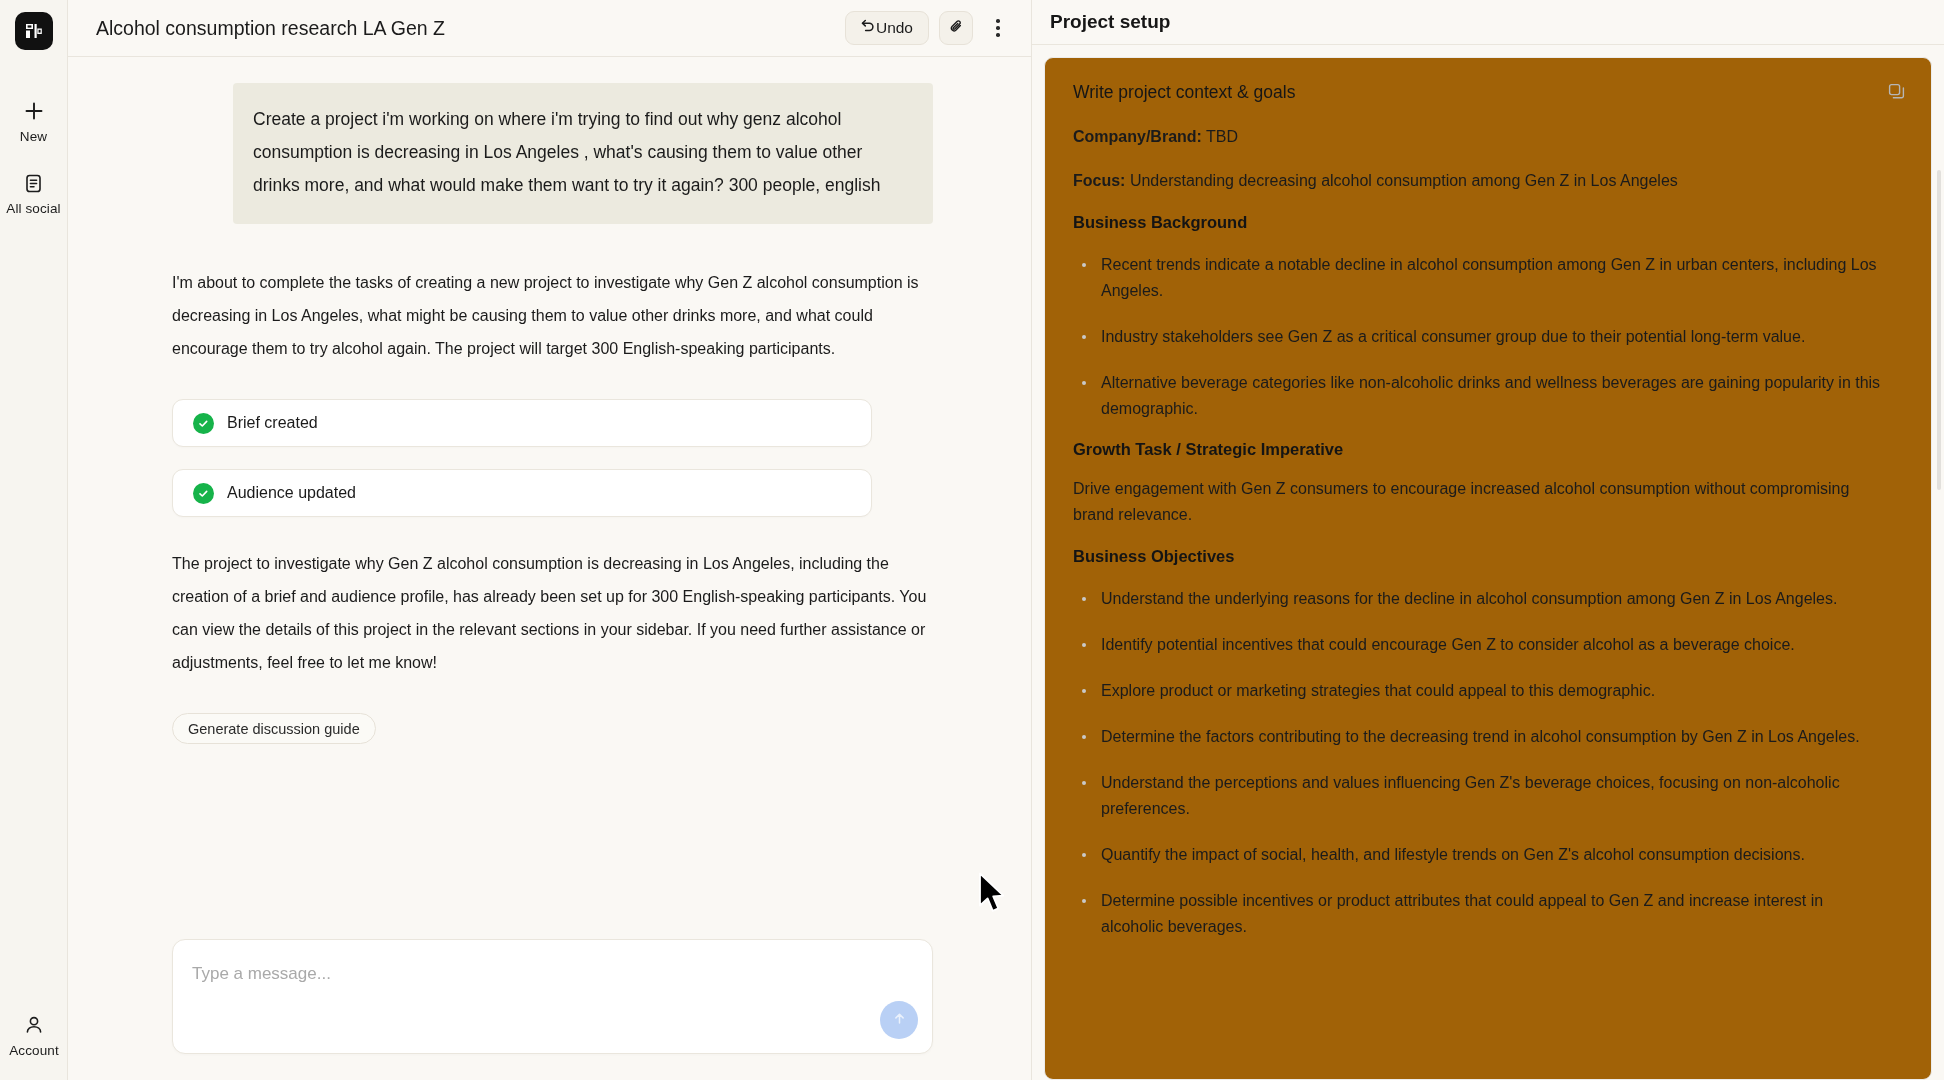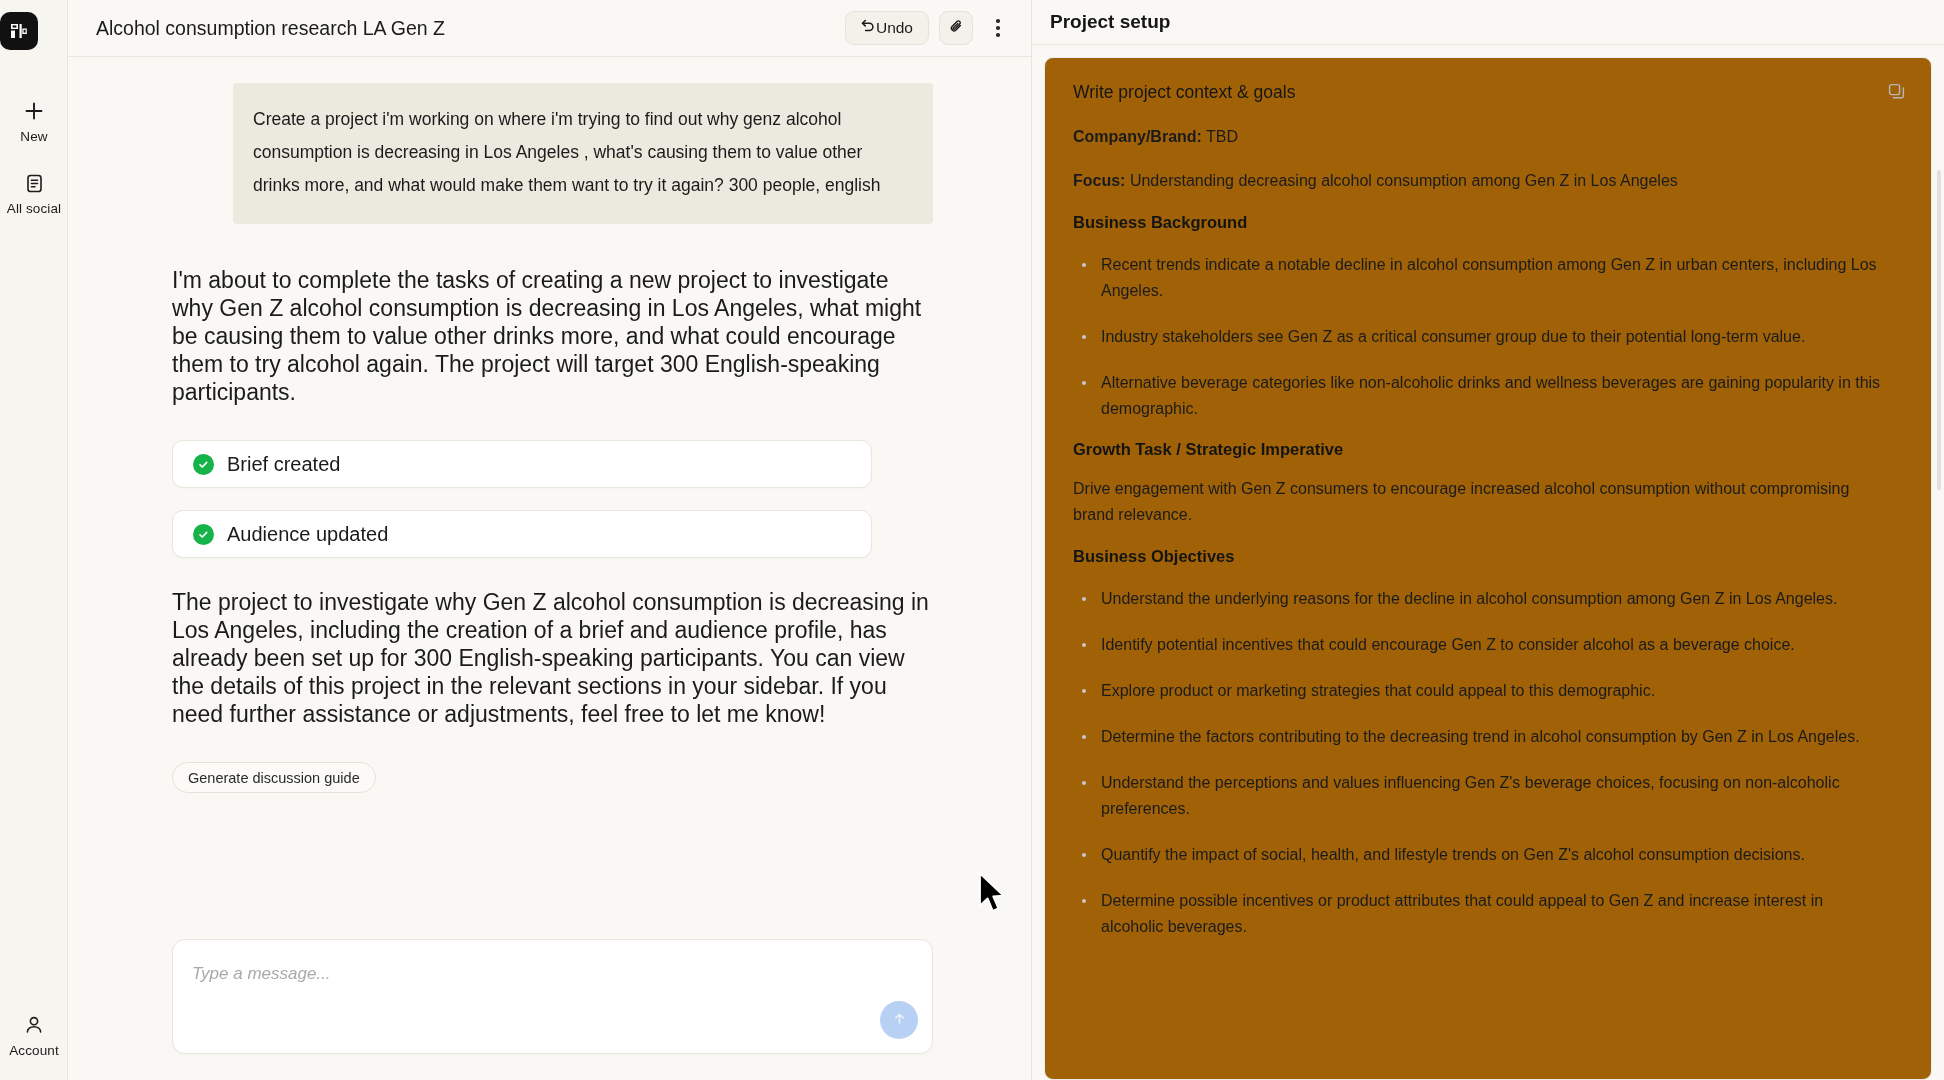--- a/index.html
+++ b/index.html
@@ -10,21 +10,21 @@
     font-family: "Liberation Sans", sans-serif;
     -webkit-font-smoothing: antialiased;
   }
   .app { display: flex; width: 1944px; height: 1080px; position: relative; }
 
   
   .rail {
     width: 68px; height: 1080px;
     background: #f7f5f0;
     border-right: 1px solid #e9e5dd;
-    display: flex; flex-direction: column; align-items: flex-start;
+    display: flex; flex-direction: column; align-items: center;
     flex: 0 0 68px;
     position: relative;
   }
   .logo {
     width: 38px; height: 38px; margin-top: 12px;
     background: #111111; border-radius: 10px;
     display: flex; align-items: center; justify-content: center;
   }
   .logo svg { display: block; }
   .rail-spacer-top { height: 42px; }
@@ -82,40 +82,40 @@
   }
   .bubble-row { display: flex; justify-content: flex-end; margin-bottom: 42px; }
   .bubble {
     background: #eceadf;
     border-radius: 4px;
     padding: 20px 24px 22px 20px;
     max-width: 700px;
     font-size: 17.5px; line-height: 33px; color: #1b1b1b;
   }
   .assistant-para {
-    font-size: 23px; line-height: 28px; color: #1b1b1b;
+    font-size: 16px; line-height: 33px; color: #1b1b1b;
     margin-bottom: 34px;
   }
   .task-card {
     background: #ffffff;
     border: 1px solid #eae6dd;
     border-radius: 11px;
     height: 48px;
     display: flex; align-items: center; gap: 13px;
     padding: 0 20px;
     margin-bottom: 22px;
     width: 700px;
     box-shadow: 0 1px 2px rgba(0,0,0,.02);
   }
   .check {
     width: 21px; height: 21px; border-radius: 50%;
     background: #16b34a; flex: 0 0 21px;
     display: flex; align-items: center; justify-content: center;
   }
-  .task-label { font-size: 20px; color: #1b1b1b; }
+  .task-label { font-size: 16px; color: #1b1b1b; }
 
   .suggestion-row { margin-top: 8px; margin-bottom: 14px; }
   .suggestion {
     display: inline-flex; align-items: center;
     height: 31px; padding: 0 15px;
     background: #fbfaf6; border: 1px solid #e7e2d8; border-radius: 17px;
     font-size: 14.5px; color: #2b2b2b; cursor: pointer;
   }
 
   .composer-wrap { padding: 0 98px 26px 104px; }
@@ -125,21 +125,21 @@
     border: 1px solid #eae6dd;
     border-radius: 13px;
     height: 115px;
     box-shadow: 0 1px 3px rgba(0,0,0,.025);
   }
   .composer-input {
     width: 100%; height: 100%;
     border: 0; outline: none; resize: none; background: transparent;
     padding: 22px 70px 22px 19px;
     font-family: "Liberation Sans", sans-serif;
-    font-size: 17px; color: #701a75; line-height: 24px; font-style: italic;
+    font-size: 17px; color: #701a75; line-height: 24px;
   }
   .composer-input::placeholder { color: #a9a9a9; }
   .send-btn {
     position: absolute; right: 14px; bottom: 14px;
     width: 38px; height: 38px; border-radius: 50%;
     background: #b9d0f5; border: 0;
     display: flex; align-items: center; justify-content: center;
     cursor: pointer;
   }
 

